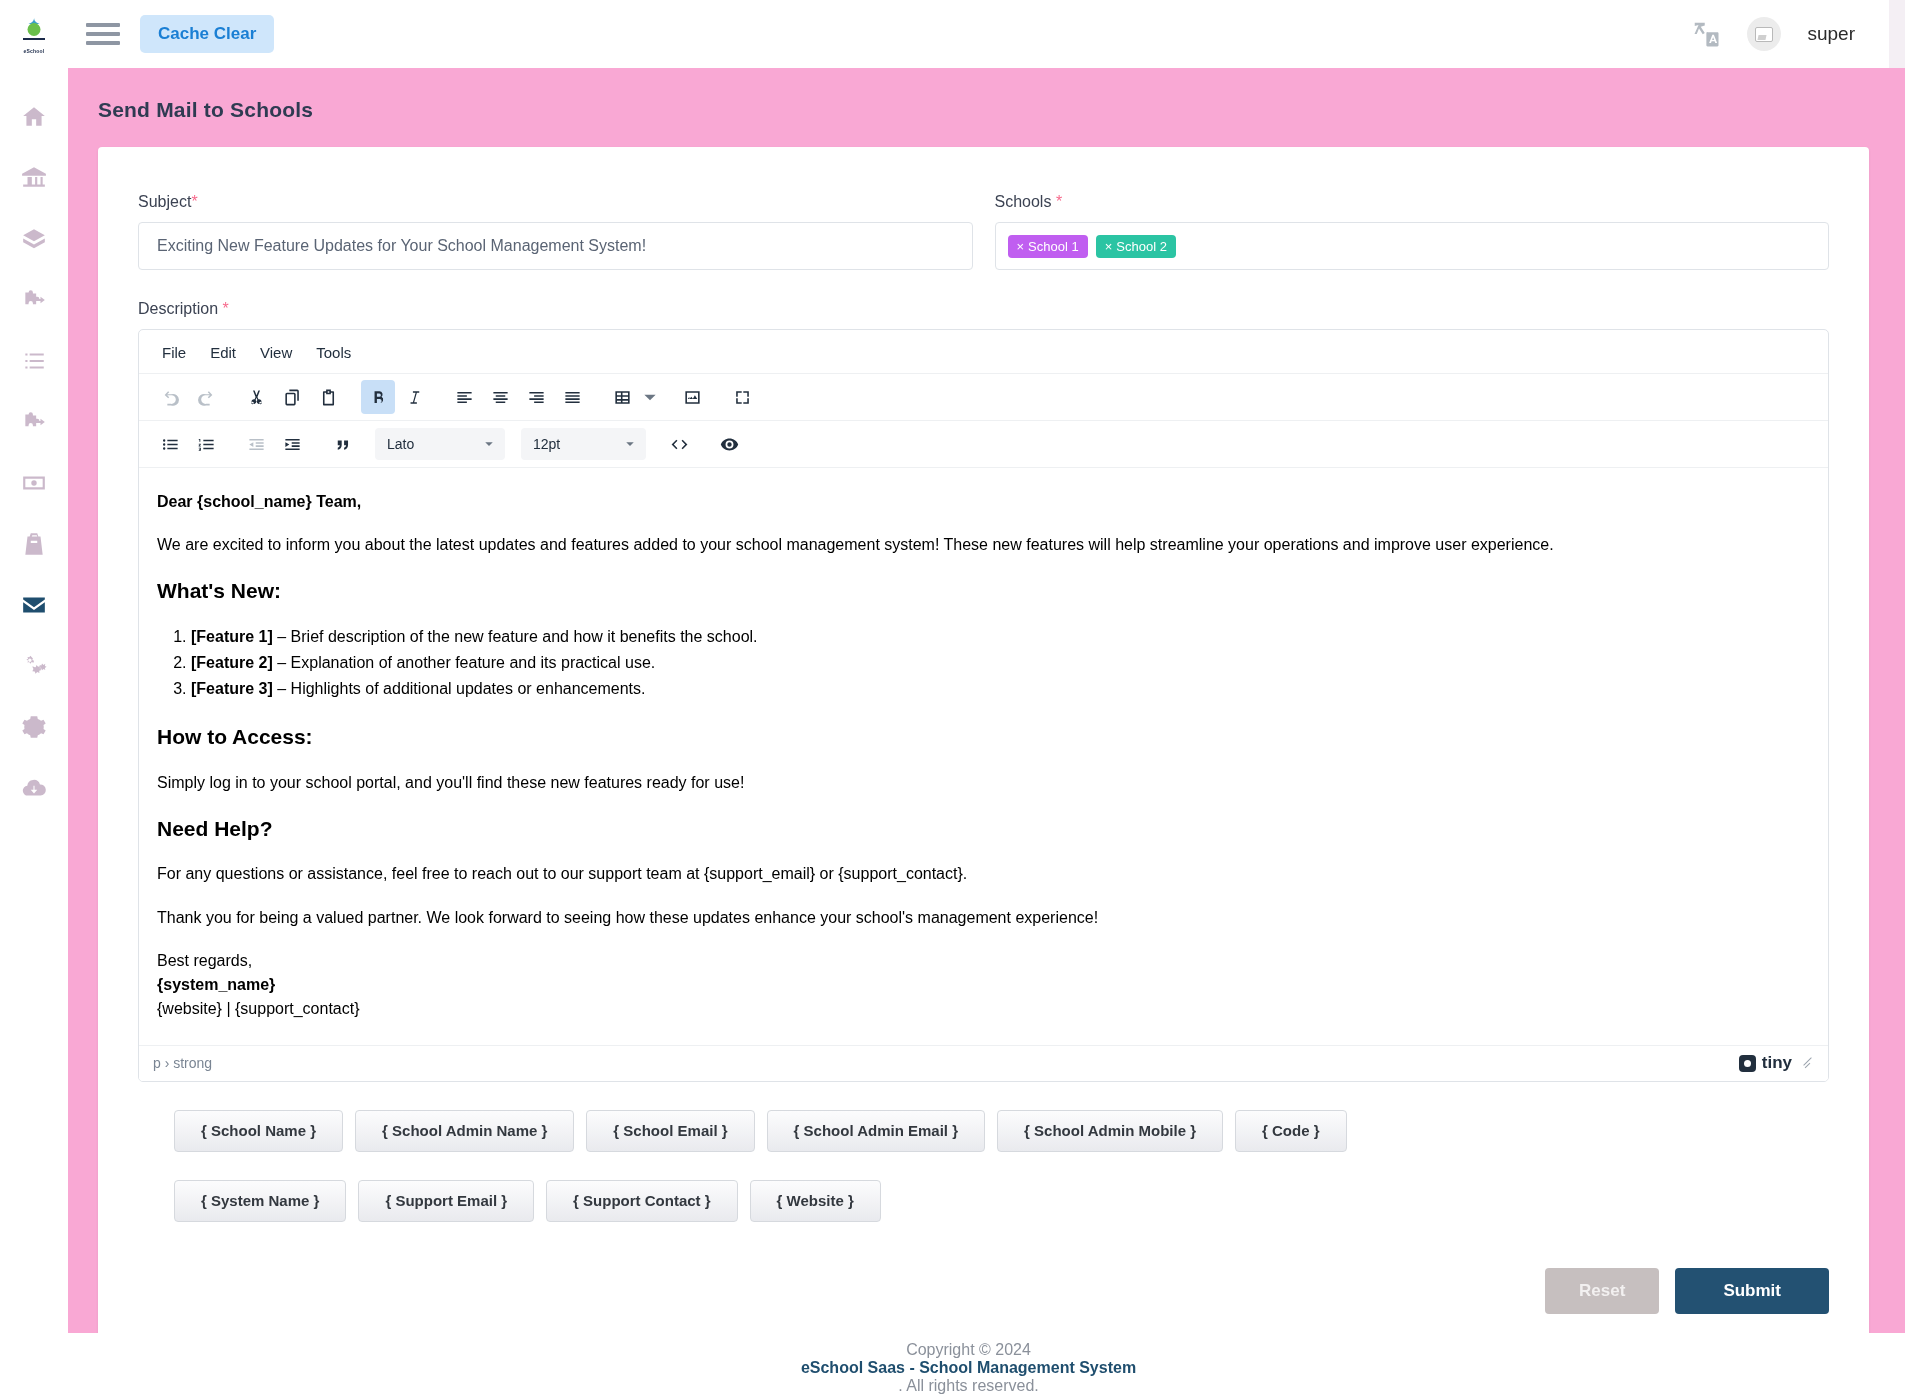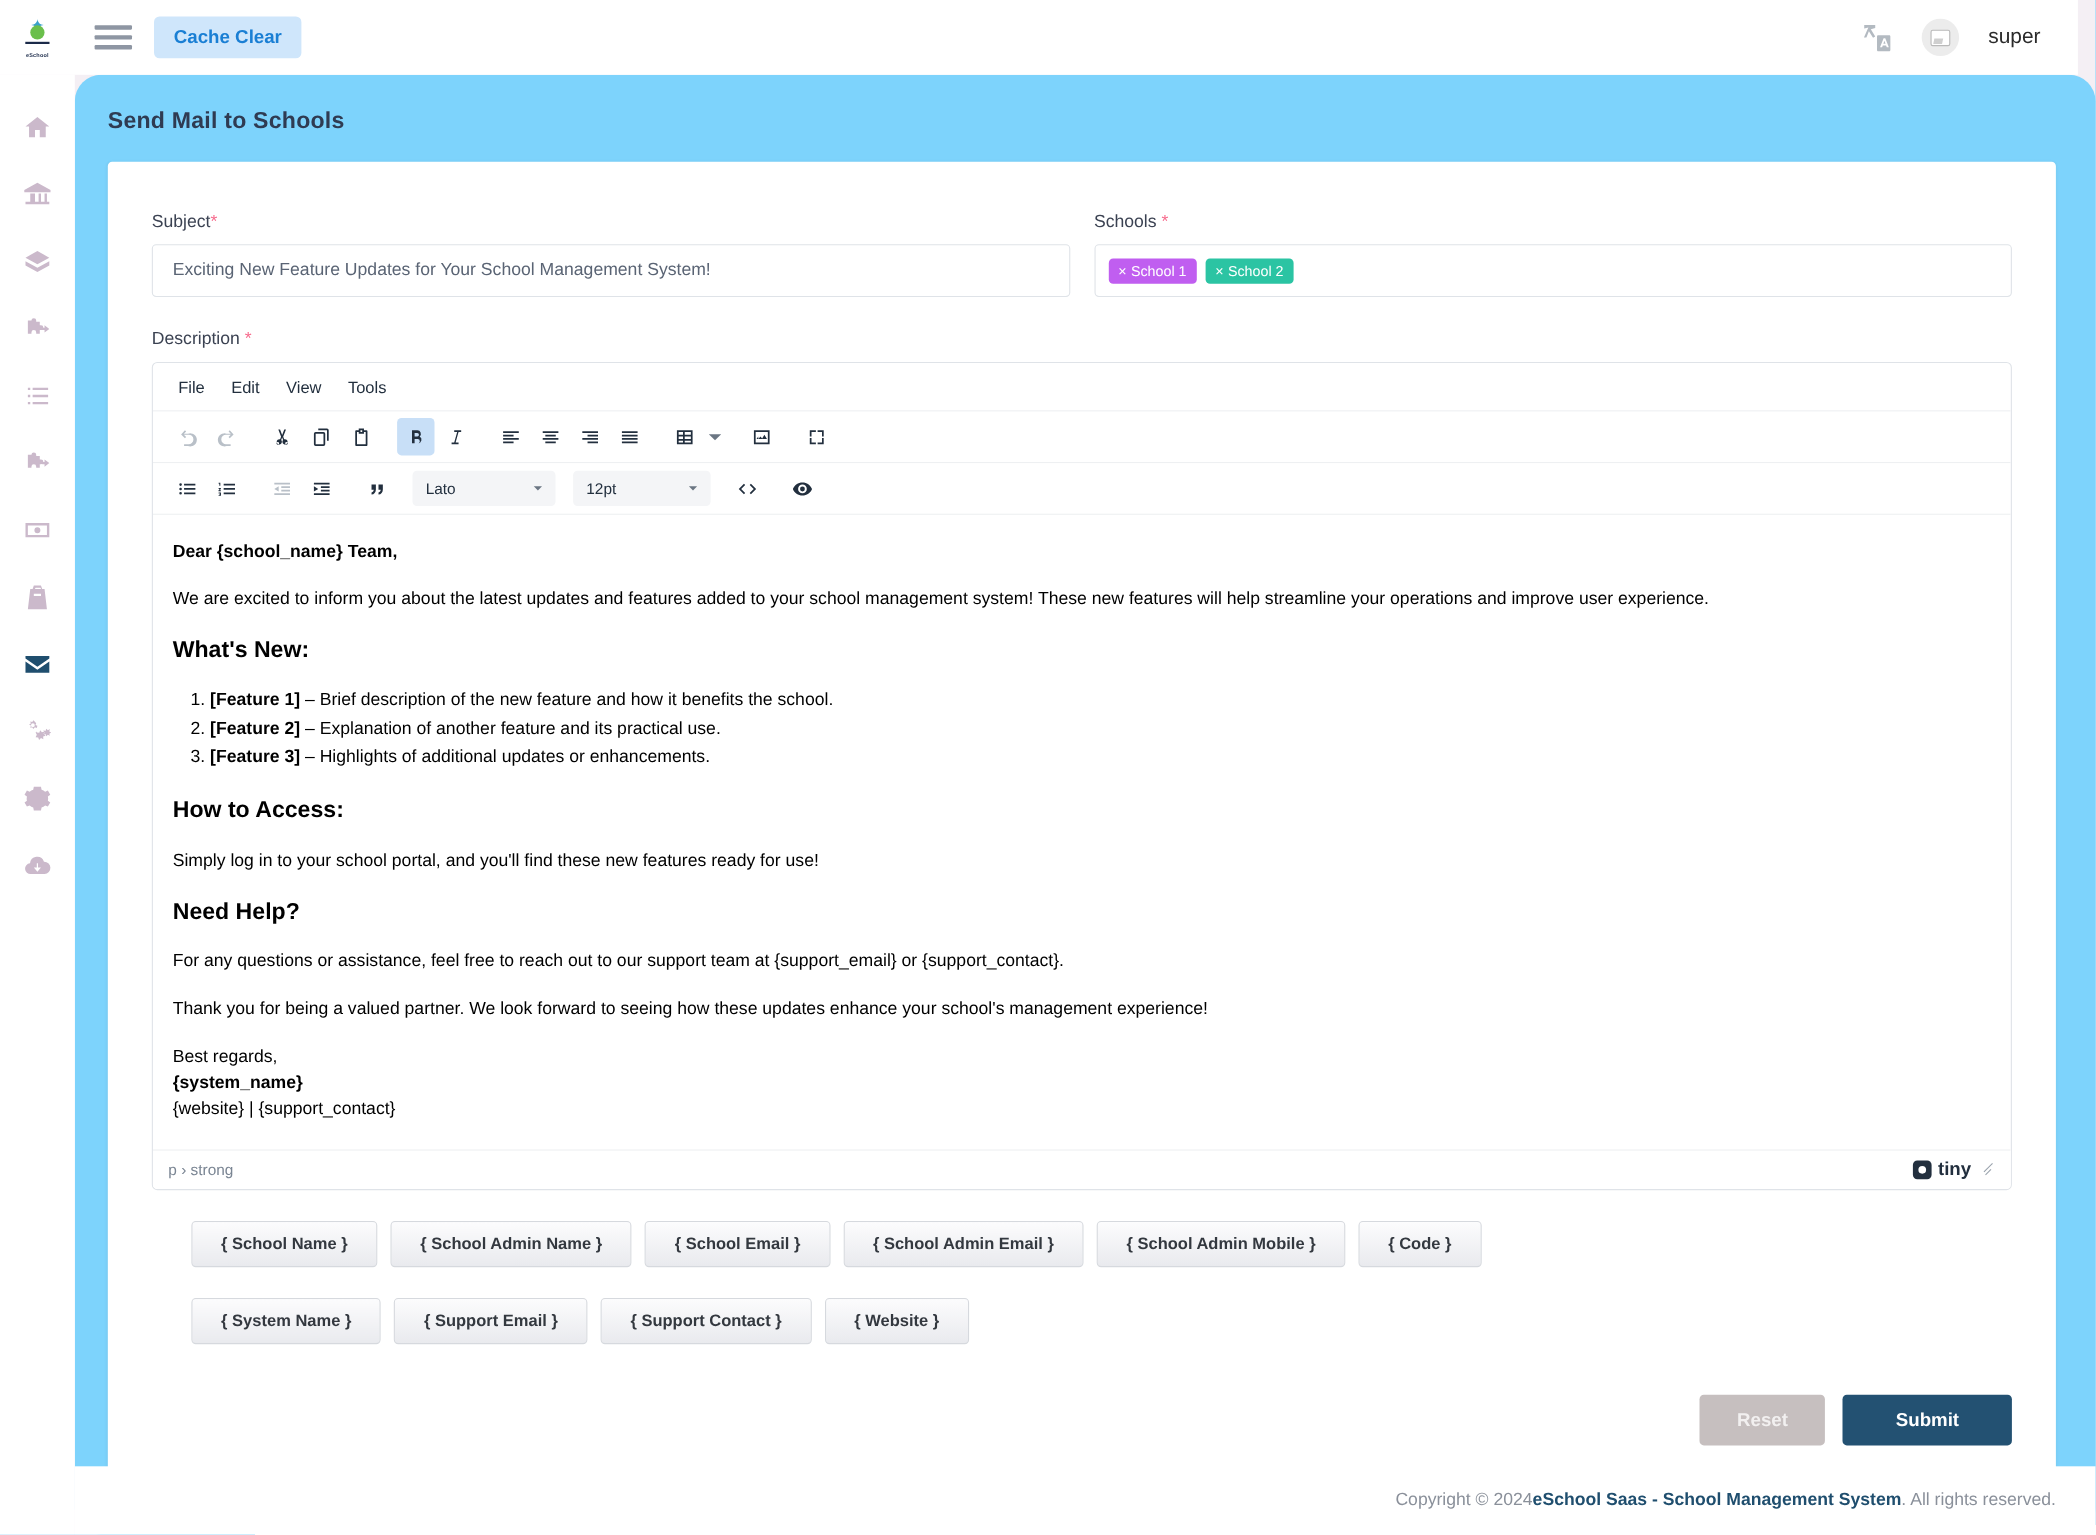--- a/index.html
+++ b/index.html
@@ -65,21 +65,21 @@
   .side-item{
     width:68px; height:61px; display:flex; align-items:center; justify-content:center;
     cursor:pointer;
   }
   .side-item svg{ width:26px; height:26px; fill:#cbb9cb; }
   .side-item.active svg{ fill:#1f4e6e; }
 
   
   .page{
     position:absolute; top:68px; left:68px; right:0; bottom:0;
-    background:#7dd3fc; overflow:hidden;border-radius:24px;
+    background:#f9a8d4; overflow:hidden;
   }
   .page-title{
     font-size:21px; font-weight:bold; color:#2f3b52;
     padding:30px 0 0 30px; letter-spacing:.2px;
   }
   .card{
     margin:25px 36px 0 30px; background:#fff; border-radius:4px;
     box-shadow:0 1px 3px rgba(0,0,0,.07);
     padding:46px 40px 40px 40px; min-height:1100px;
   }
@@ -178,21 +178,21 @@
     font-size:17px; font-weight:bold; cursor:pointer;
     font-family:"Liberation Sans", sans-serif;
   }
   .btn-reset{ background:#c6bfbf; color:#f2f0f0; }
   .btn-submit{ background:#235172; color:#fff; padding:0 48px;}
 
   
   .footer{
     position:absolute; left:68px; right:0; bottom:0; height:62px;
     background:#fff; display:flex; align-items:center; justify-content:flex-end;
-    padding-right:36px; font-size:16px; color:#8a909a;
+    padding-right:36px; font-size:16px; color:#8a909a;flex-direction:column;
   }
   .footer a{ color:#1f4e6e; text-decoration:none; font-weight:bold;}
 </style>
 </head>
 <body>
 
 <div class="topbar">
   <div class="brand">
     <div class="brand-logo">
       <div class="star">✦</div>

